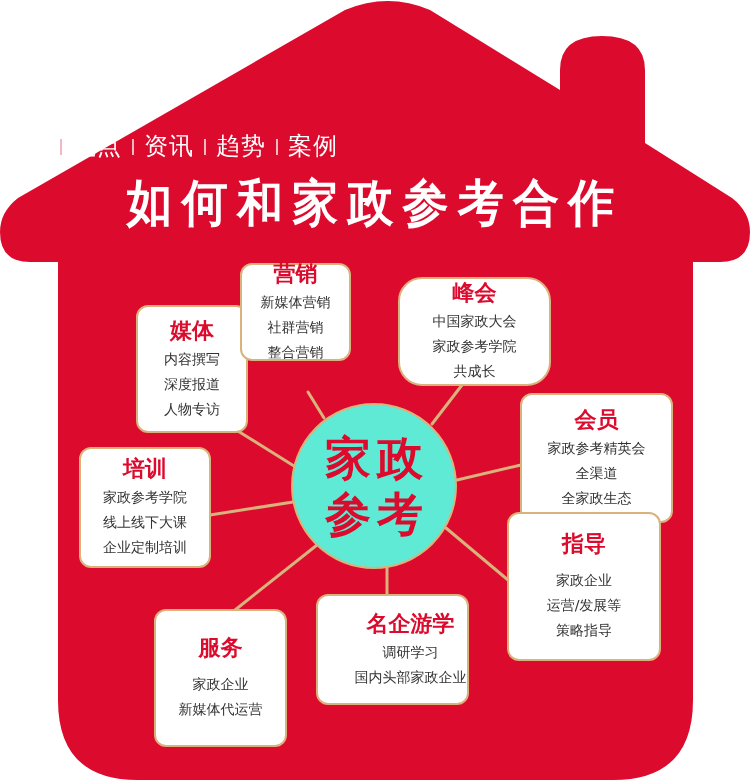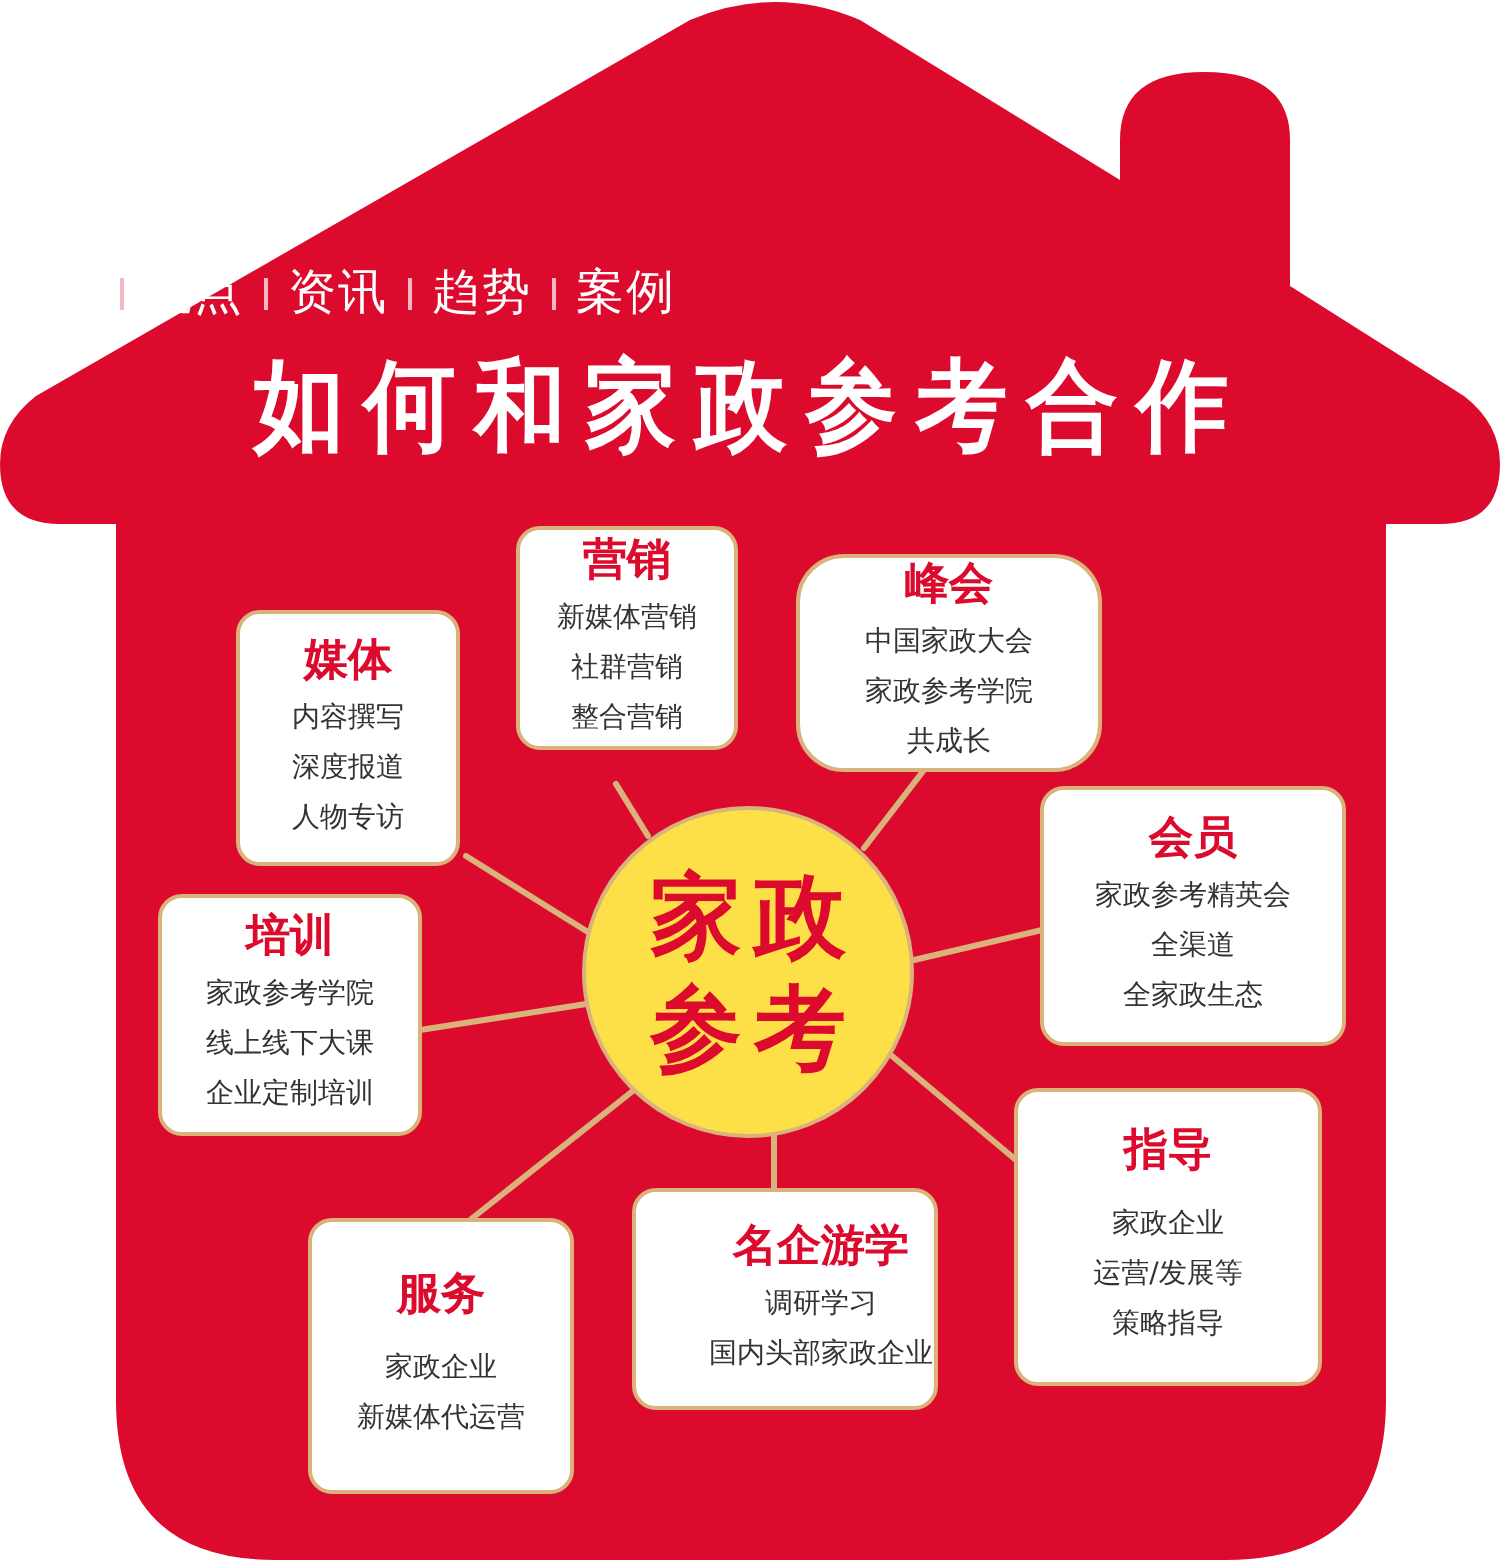--- a/index.html
+++ b/index.html
@@ -12,21 +12,21 @@
                   margin:0 10px; vertical-align:middle; }
   .headline { position:absolute; left:0; width:750px; top:170px; text-align:center;
               color:#ffffff; font-size:50px; font-weight:bold; letter-spacing:10px;
               transform:scaleX(0.92); }
   .card { position:absolute; background:#ffffff; border:2px solid #d9b27c;
           border-radius:12px; box-sizing:border-box; text-align:center;
           display:flex; flex-direction:column; align-items:center; justify-content:center; }
   .card .ct { color:#dc0a2d; font-weight:bold; font-size:22px; line-height:28px; margin-bottom:2px; }
   .card .cl { color:#333333; font-size:14px; line-height:25px; white-space:nowrap; }
   .center { position:absolute; left:291px; top:403px; width:166px; height:166px;
-            border-radius:50%; background:#fde047; border:2px solid #d9b27c; box-sizing:border-box;
+            border-radius:50%; background:#5eead4; border:2px solid #d9b27c; box-sizing:border-box;
             display:flex; flex-direction:column; align-items:center; justify-content:center; }
   .center span { color:#dc0a2d; font-weight:bold; font-size:46px; line-height:56px; letter-spacing:6px;
                  padding-left:6px; }
 </style>
 </head>
 <body>
 
 <svg id="house-svg" viewBox="0 0 750 780" xmlns="http://www.w3.org/2000/svg">
   <path fill="#DC0A2D" d="
     M 58 262
@@ -64,28 +64,28 @@
 <div class="tagline">
   <span>行业</span><span class="sep"></span><span>观点</span><span class="sep"></span><span>资讯</span><span class="sep"></span><span>趋势</span><span class="sep"></span><span>案例</span>
 </div>
 <div class="headline">如何和家政参考合作</div>
 
 <div class="center">
   <span>家政</span>
   <span>参考</span>
 </div>
 
-<div class="card" style="left:118px;top:305px;width:112px;height:128px;">
+<div class="card" style="left:136px;top:305px;width:112px;height:128px;">
   <div class="ct">媒体</div>
   <div class="cl">内容撰写</div>
   <div class="cl">深度报道</div>
   <div class="cl">人物专访</div>
 </div>
 
-<div class="card" style="left:258px;top:263px;width:111px;height:112px;">
+<div class="card" style="left:240px;top:263px;width:111px;height:98px;">
   <div class="ct">营销</div>
   <div class="cl">新媒体营销</div>
   <div class="cl">社群营销</div>
   <div class="cl">整合营销</div>
 </div>
 
 <div class="card" style="left:398px;top:277px;width:153px;height:109px;border-radius:24px;">
   <div class="ct">峰会</div>
   <div class="cl">中国家政大会</div>
   <div class="cl">家政参考学院</div>
@@ -99,21 +99,21 @@
   <div class="cl">全家政生态</div>
 </div>
 
 <div class="card" style="left:79px;top:447px;width:132px;height:121px;">
   <div class="ct">培训</div>
   <div class="cl">家政参考学院</div>
   <div class="cl">线上线下大课</div>
   <div class="cl">企业定制培训</div>
 </div>
 
-<div class="card" style="left:507px;top:544px;width:154px;height:149px;text-align:center;">
+<div class="card" style="left:507px;top:512px;width:154px;height:149px;text-align:center;">
   <div class="ct" style="margin-bottom:10px;">指导</div>
   <div class="cl">家政企业</div>
   <div class="cl">运营/发展等</div>
   <div class="cl">策略指导</div>
 </div>
 
 <div class="card" style="left:316px;top:594px;width:153px;height:111px;padding-left:36px;">
   <div class="ct">名企游学</div>
   <div class="cl">调研学习</div>
   <div class="cl">国内头部家政企业</div>

